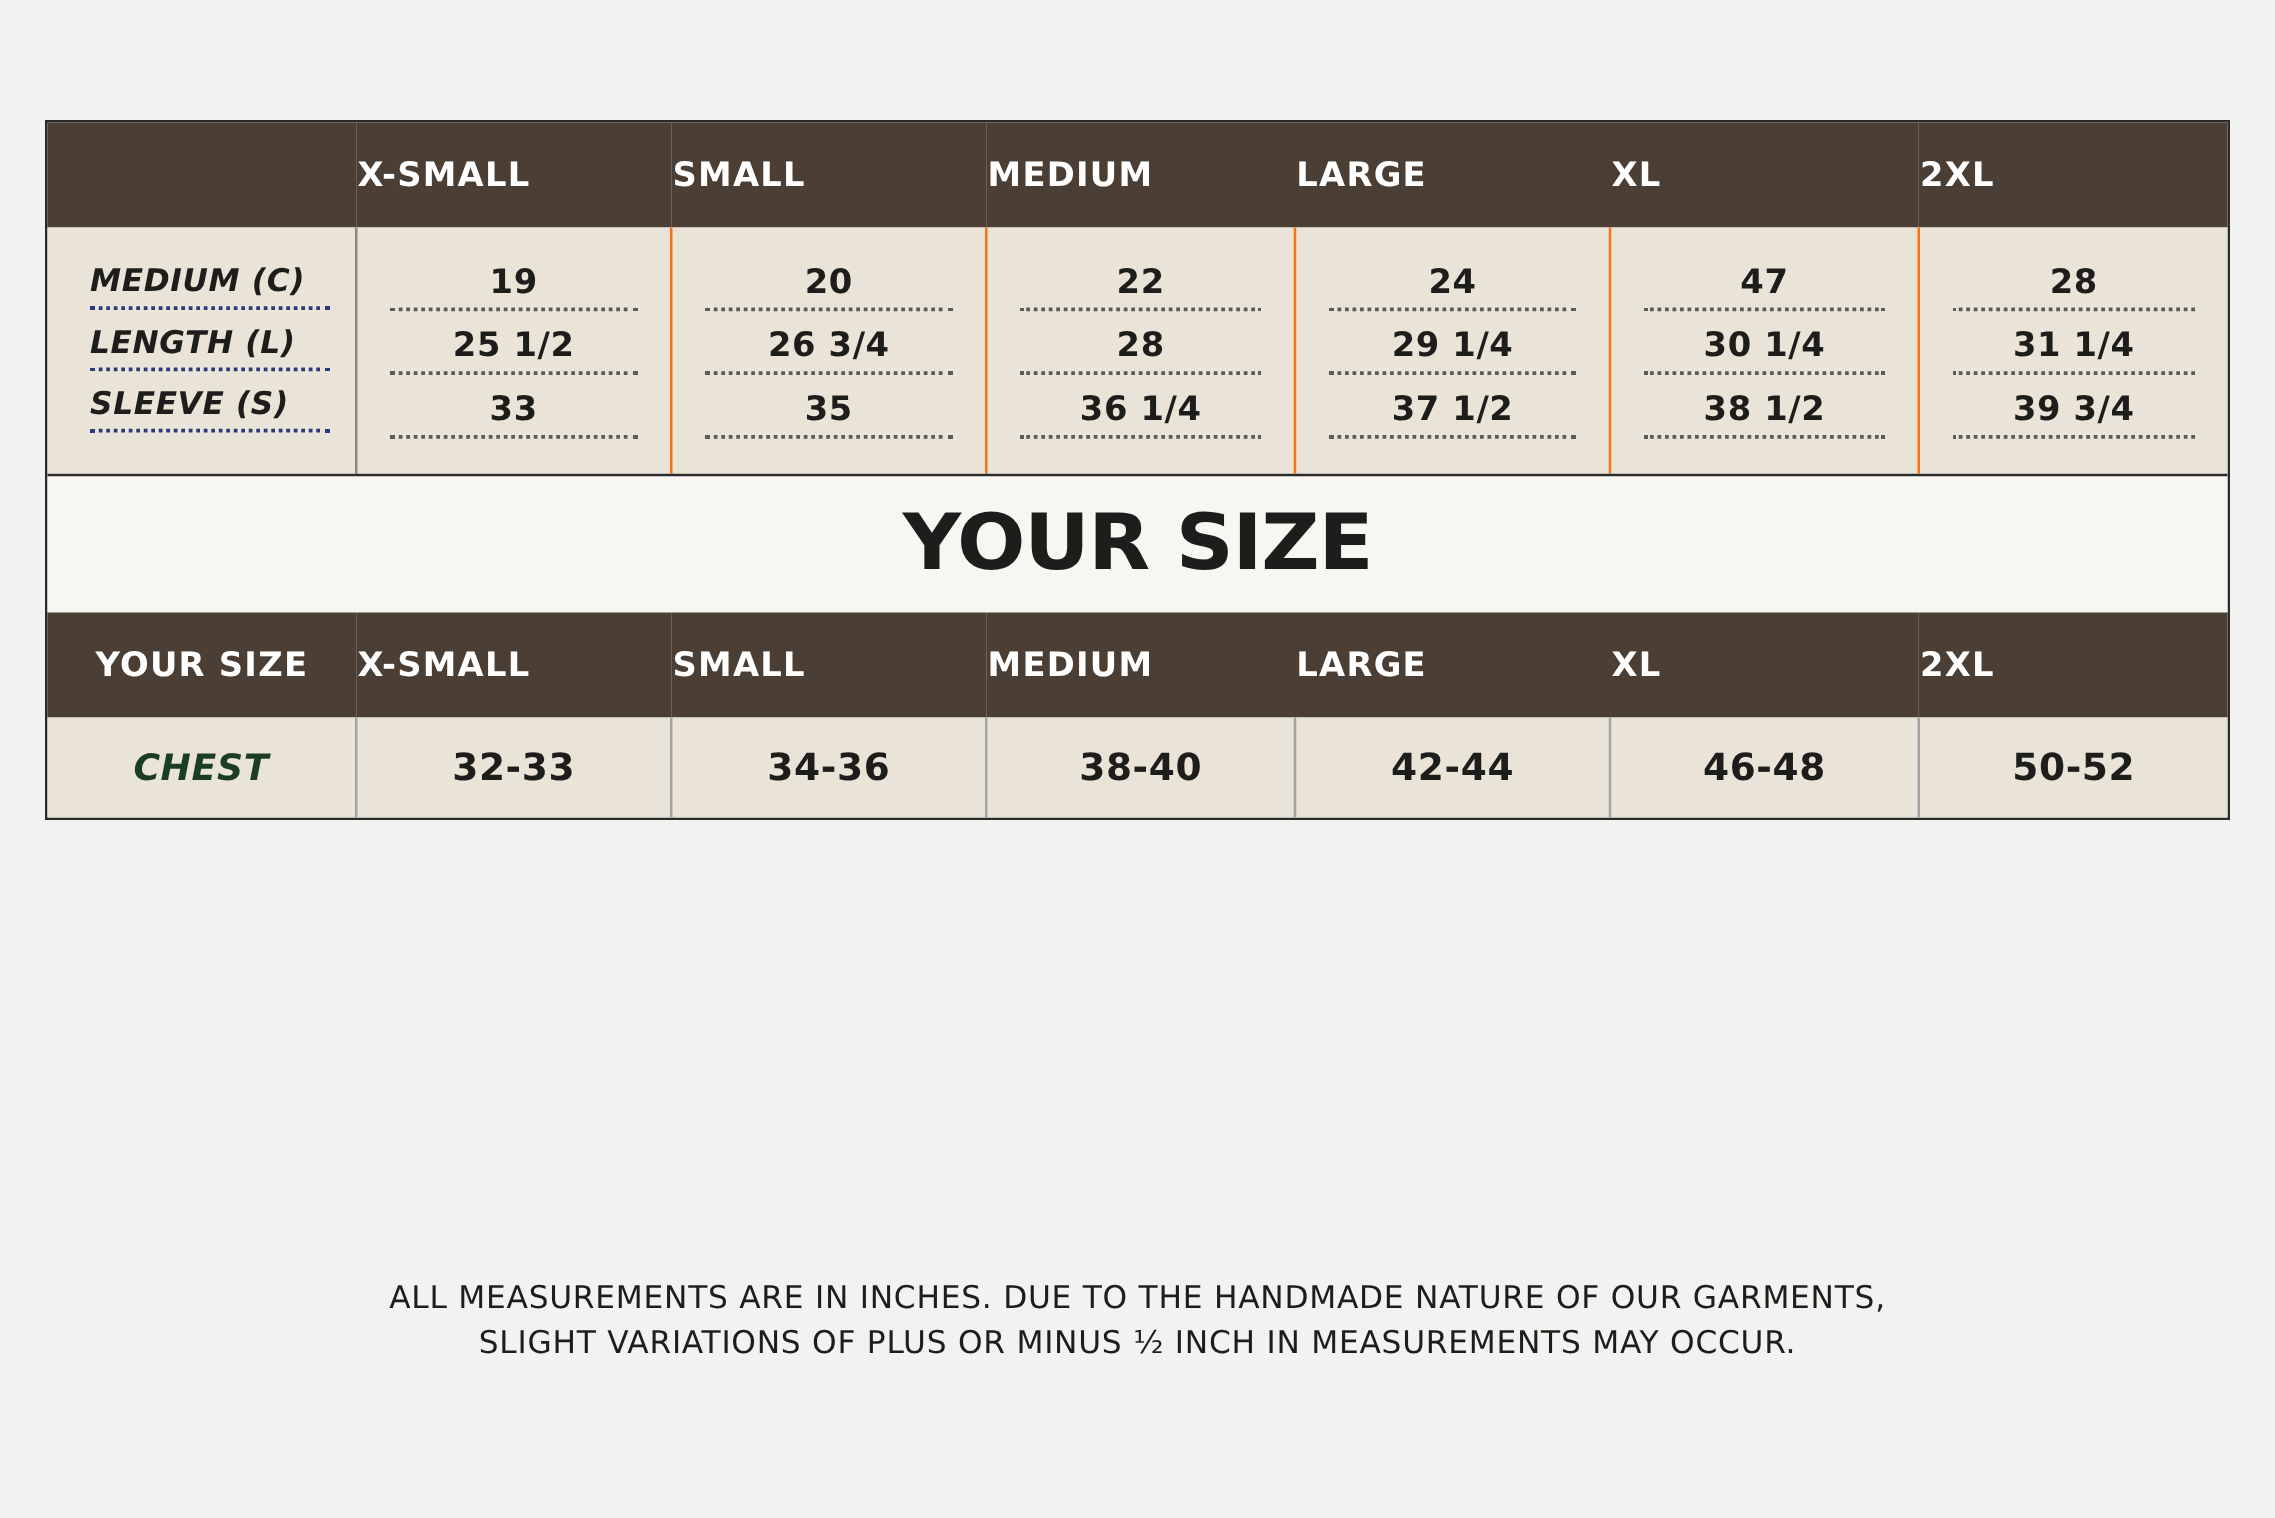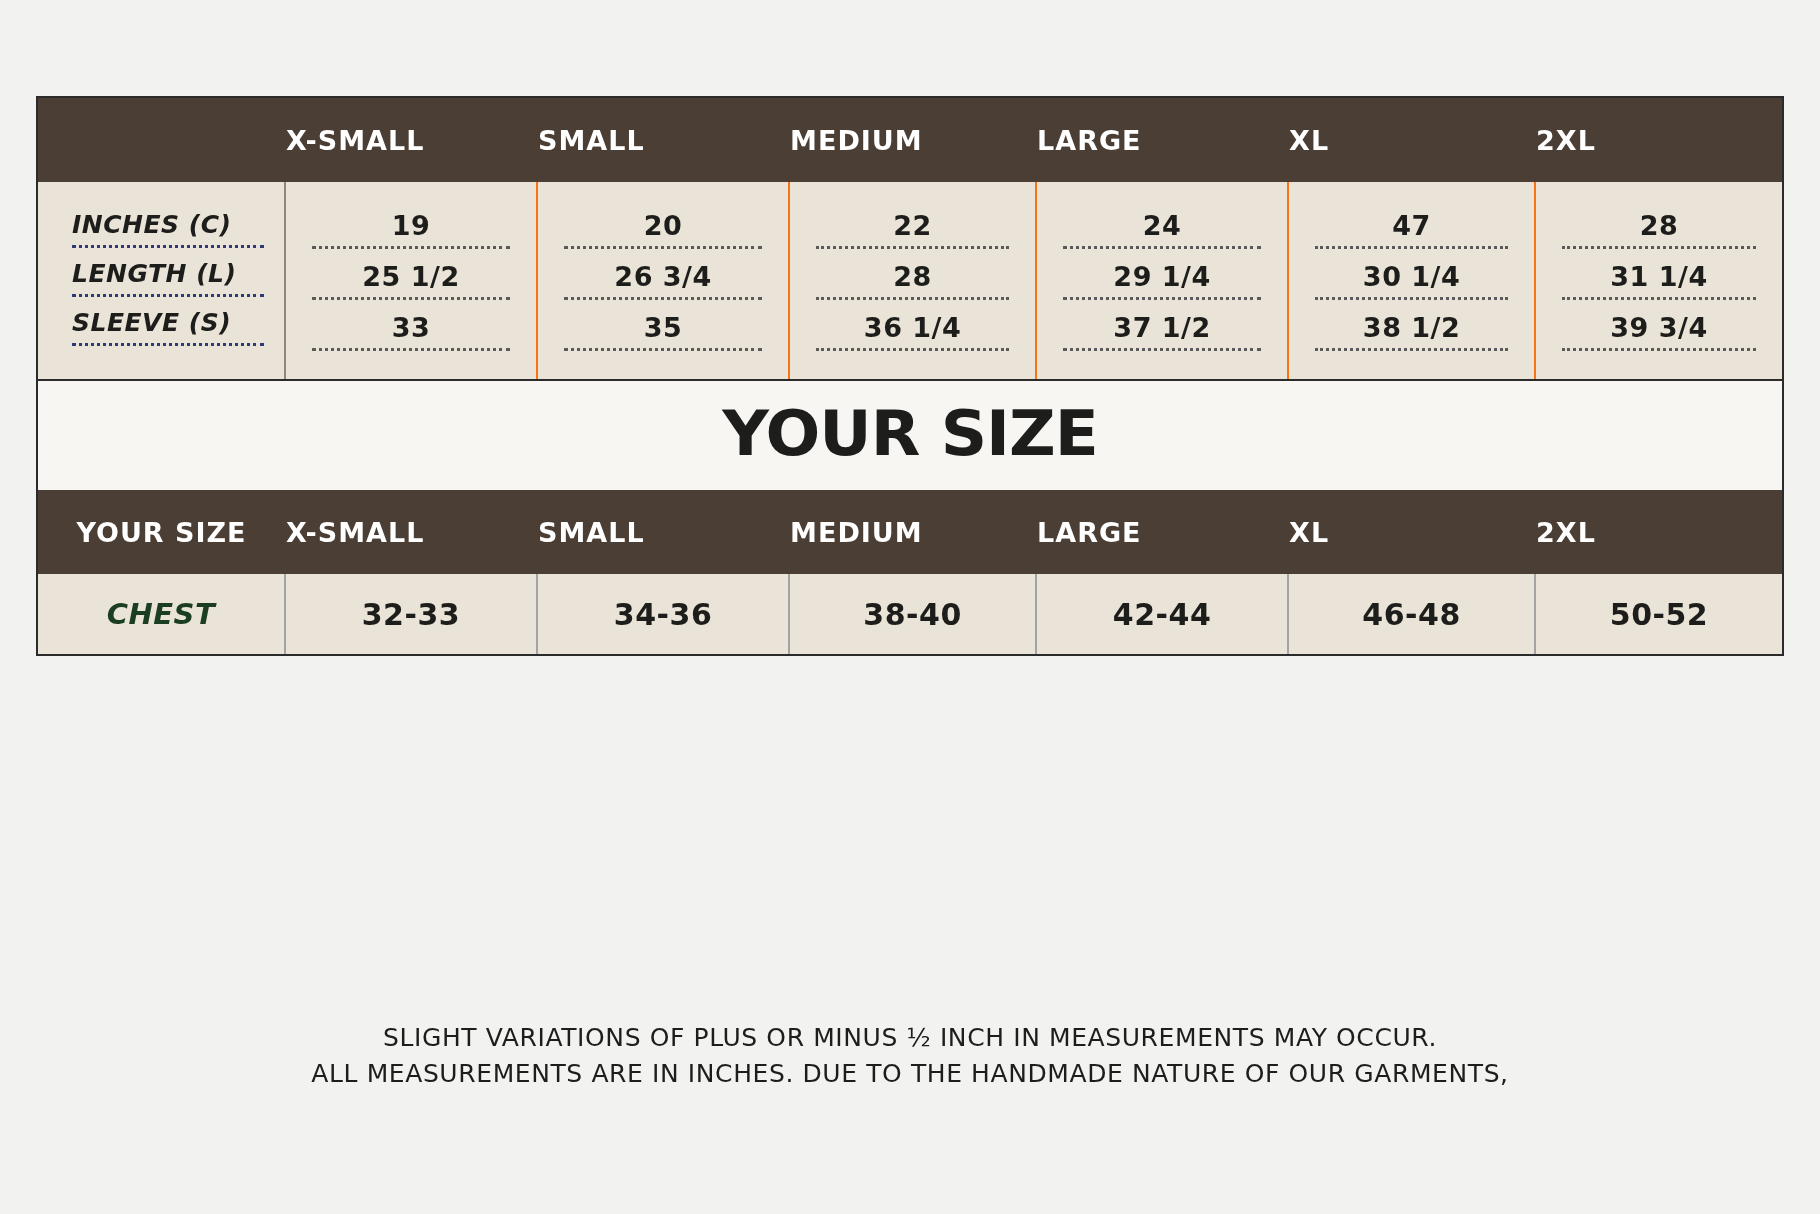--- a/index.html
+++ b/index.html
@@ -185,21 +185,21 @@
       <td class="first-col"></td>
       <td>X-SMALL</td>
       <td>SMALL</td>
       <td>MEDIUM</td>
       <td>LARGE</td>
       <td>XL</td>
       <td>2XL</td>
     </tr>
     <tr>
       <td class="labels-col">
-        <div class="label-line">INCHES (C)</div>
+        <div class="label-line">MEDIUM (C)</div>
         <div class="label-line">LENGTH (L)</div>
         <div class="label-line">SLEEVE (S)</div>
       </td>
       <td class="body-cell">
         <div class="val-col-inner">
           <div class="val-line">19</div>
           <div class="val-line">25 1/2</div>
           <div class="val-line">33</div>
         </div>
       </td>
@@ -274,15 +274,15 @@
       <td>42-44</td>
       <td>46-48</td>
       <td class="last-col">50-52</td>
     </tr>
   </tbody>
     </table>
 
 </div>
 
 <div class="footer-note">
+  <div>ALL  MEASUREMENTS ARE IN INCHES.  DUE TO THE HANDMADE NATURE OF OUR GARMENTS,</div>
   <div>SLIGHT VARIATIONS OF PLUS OR MINUS ½ INCH IN MEASUREMENTS MAY OCCUR.</div>
-  <div>ALL  MEASUREMENTS ARE IN INCHES.  DUE TO THE HANDMADE NATURE OF OUR GARMENTS,</div>
 </div>
 
 </body></html>

